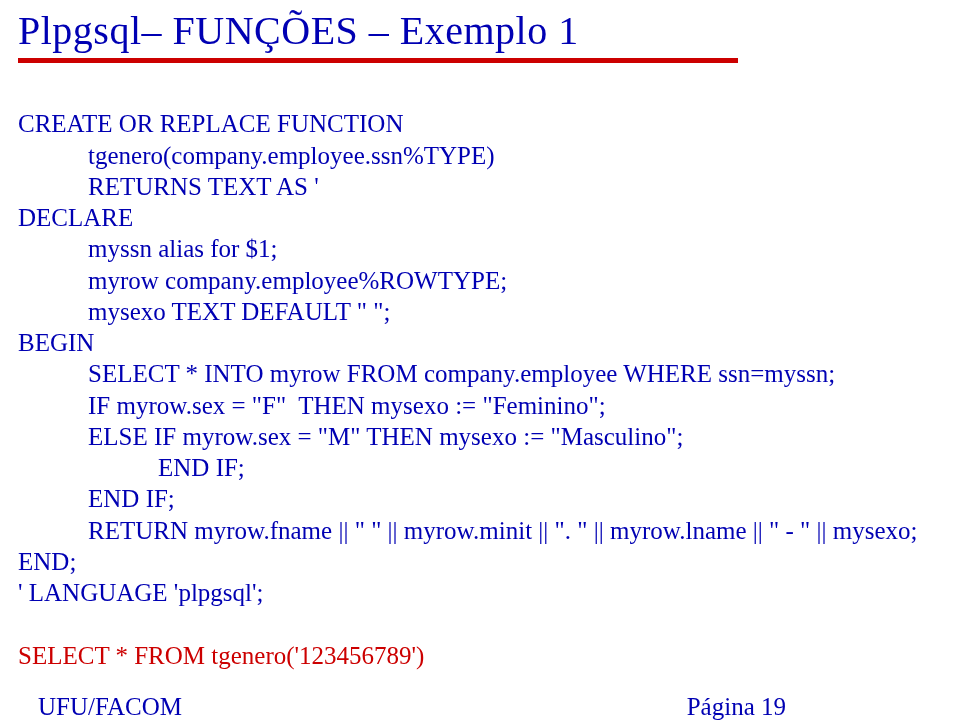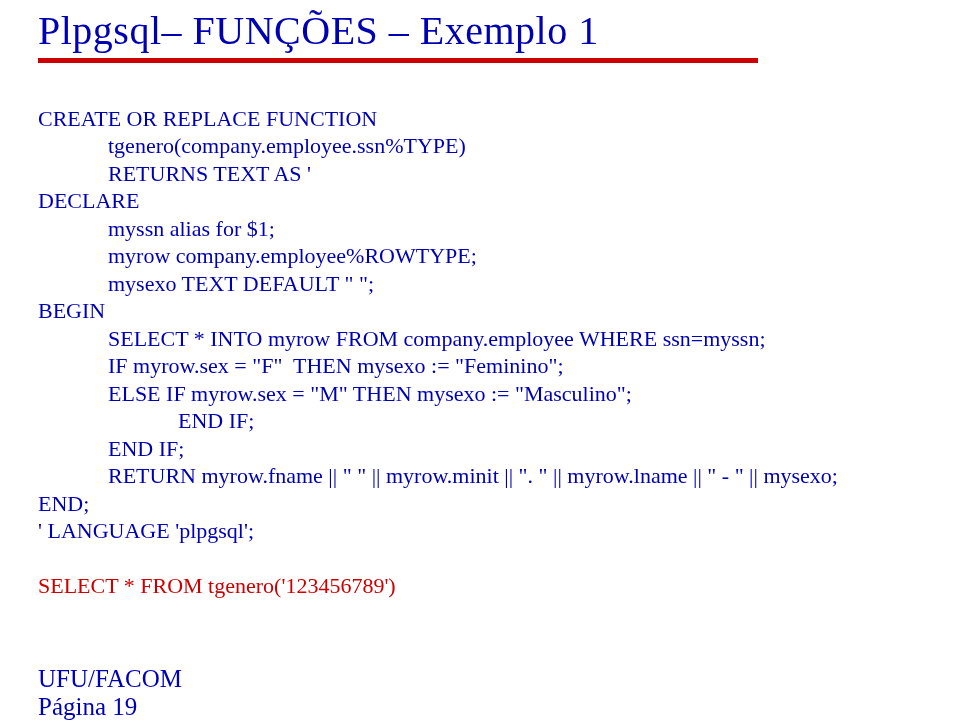--- a/index.html
+++ b/index.html
@@ -10,56 +10,55 @@
     background: #ffffff;
     font-family: "Times New Roman", Times, serif;
     color: #0000b3;
     overflow: hidden;
     box-sizing: border-box;
   }
   .slide {
     position: relative;
     width: 824px;
     height: 727px;
-    padding: 0 38px 0 38px;
+    padding: 0 38px 0 18px;
     box-sizing: border-box;
   }
   .title {
     font-size: 40px;
     font-weight: normal;
     letter-spacing: 0.5px;
     line-height: 1.05;
     padding-top: 10px;
   }
   .rule {
     width: 720px;
     height: 5px;
     background: #cc0000;
     margin-top: 6px;
     margin-bottom: 14px;
   }
   .code {
-    font-size: 22px;
+    font-size: 25px;
     line-height: 1.25;
     white-space: pre;
   }
   .i1 { padding-left: 70px; display: inline-block; }
   .i2 { padding-left: 140px; display: inline-block; }
   .i0 { padding-left: 0; display: inline-block; }
   .code .red { color: #cc0000; }
   .footer {
     position: absolute;
     bottom: 6px;
     left: 38px;
     right: 38px;
     display: flex;
     justify-content: space-between;
     font-size: 25px;
     color: #0000b3;
-    flex-direction: column;
   }
 </style>
 </head>
 <body>
 
 <div class="slide">
 
   <div class="title">Plpgsql– FUNÇÕES – Exemplo 1</div>
   <div class="rule"></div>
 

